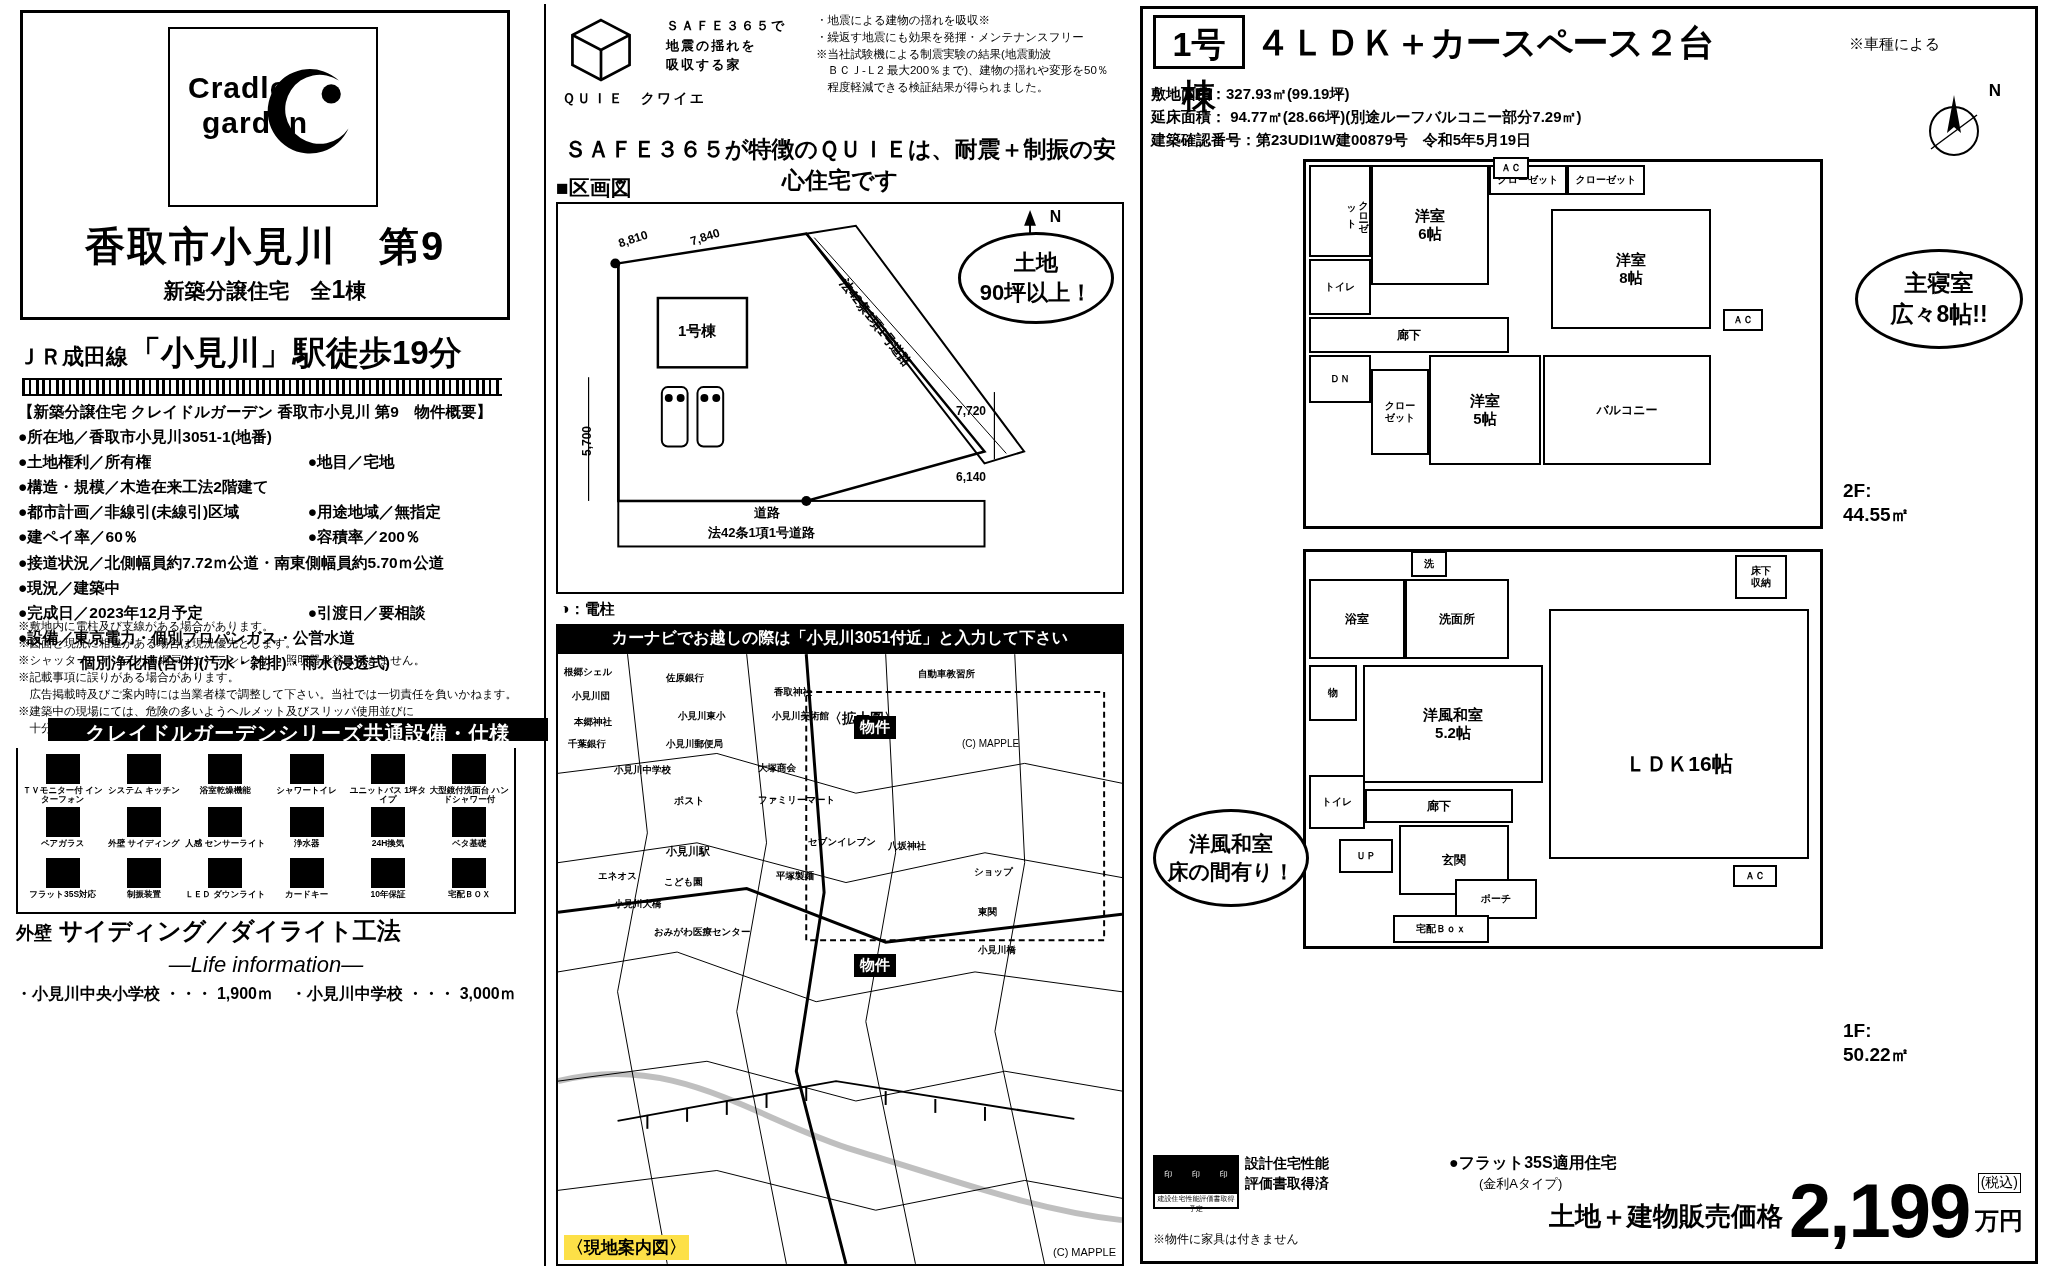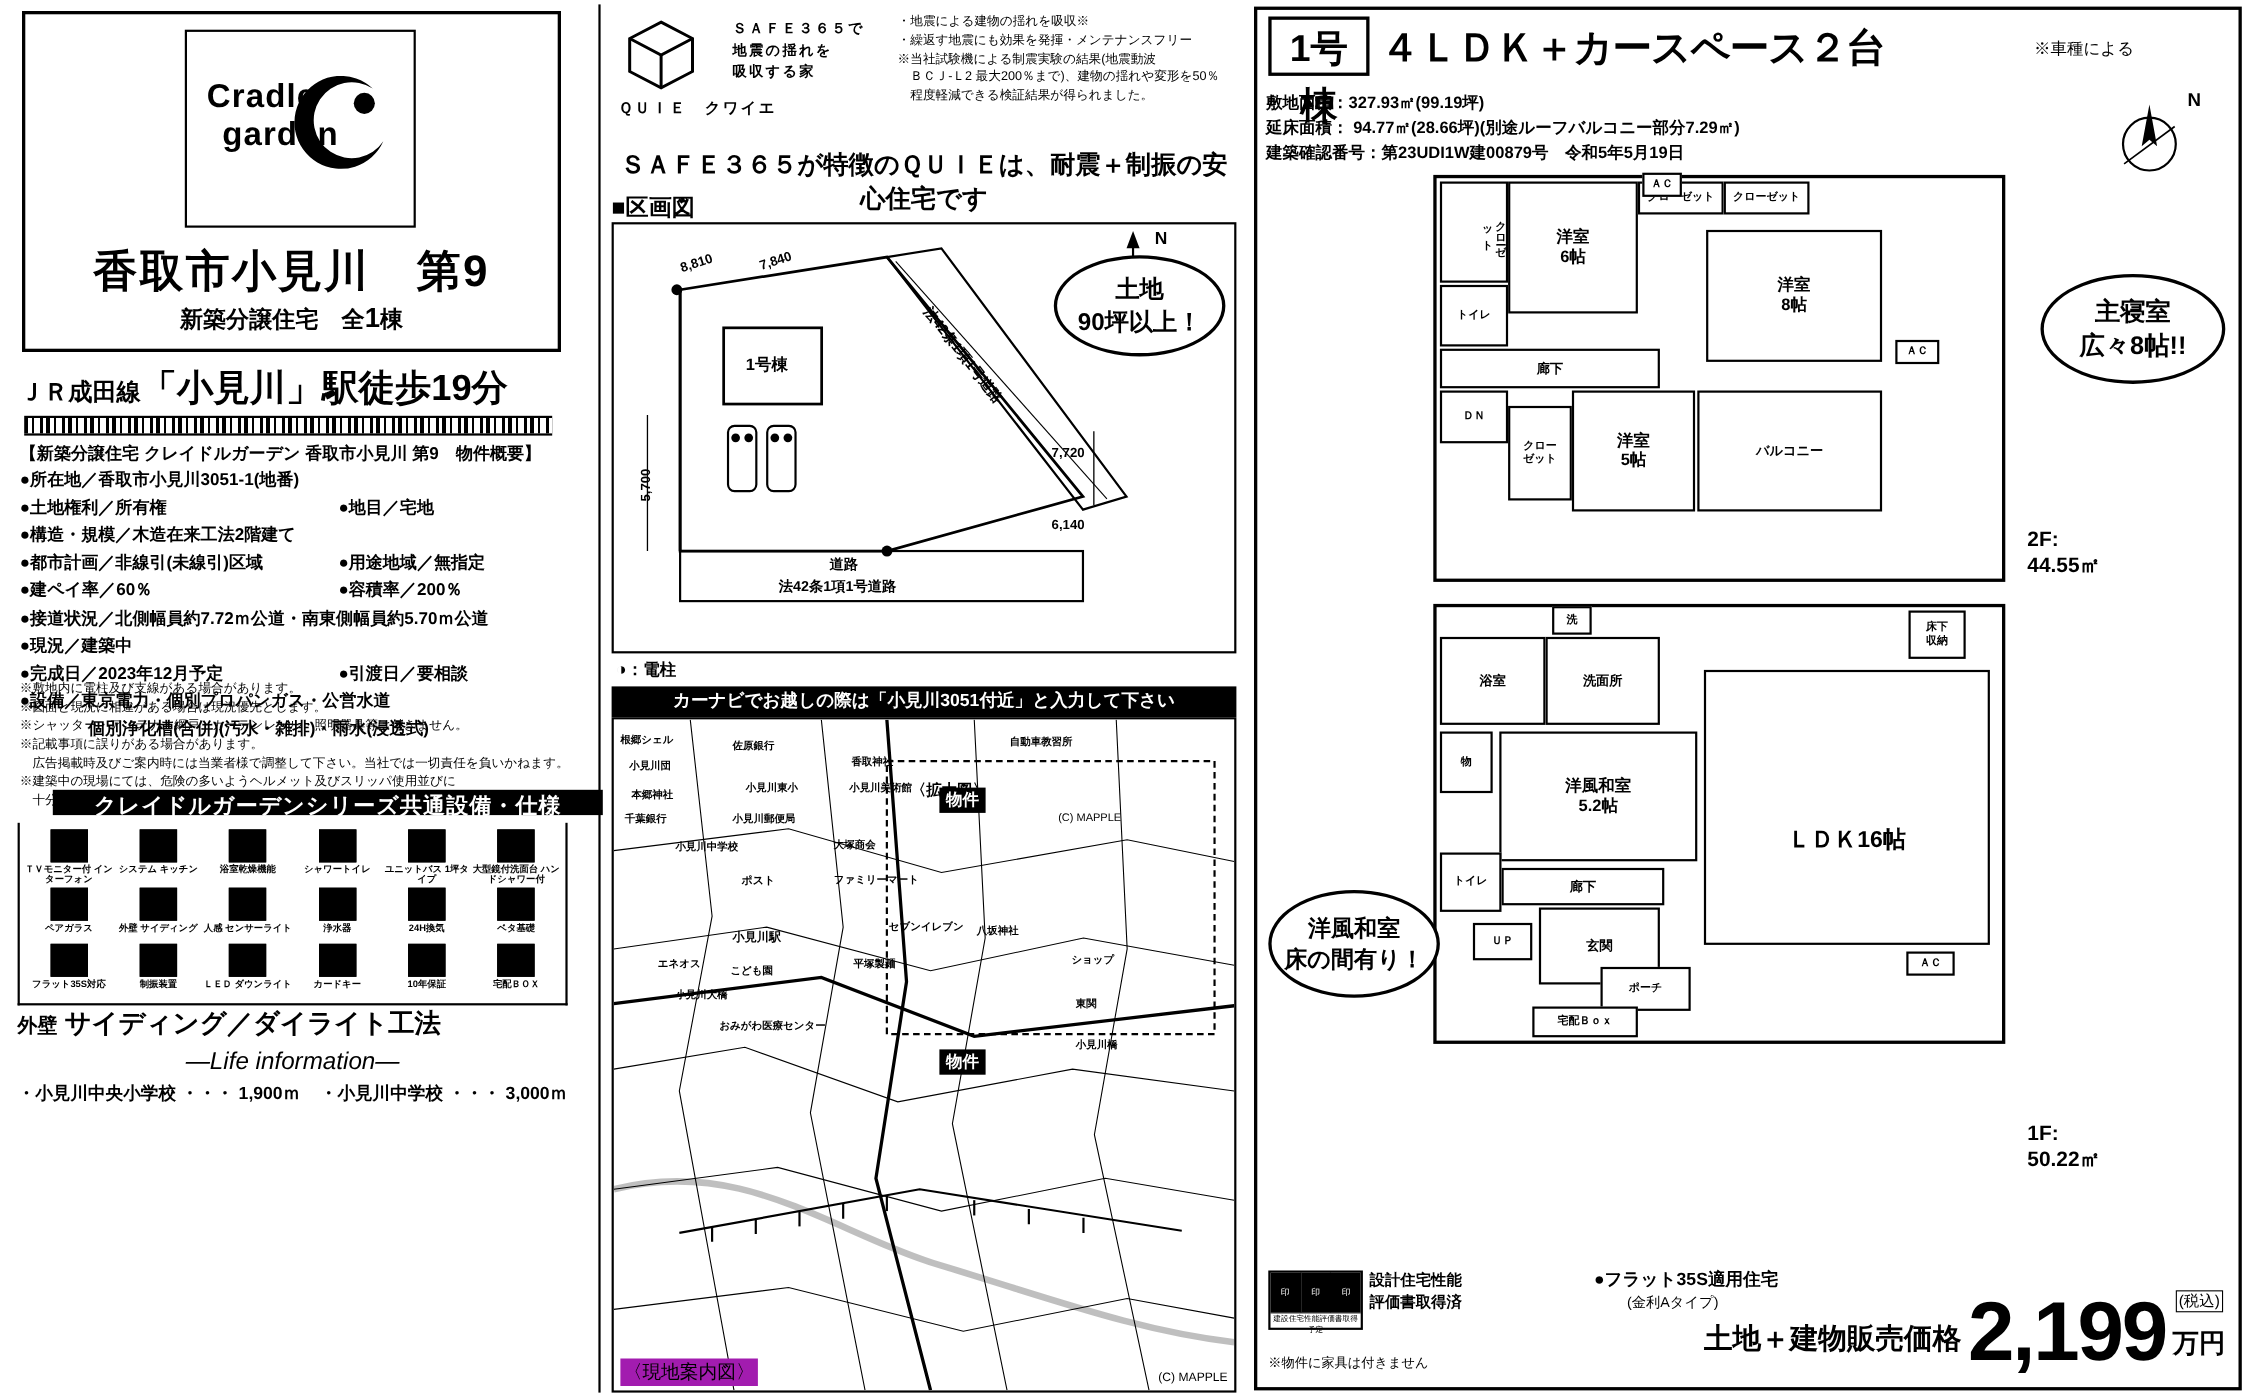--- a/index.html
+++ b/index.html
@@ -63,21 +63,21 @@
   #quie-safe { position:absolute; left:110px; top:6px; font-size:13px; font-weight:bold; letter-spacing:2px; line-height:1.5; }
   #quie-bullets { position:absolute; left:260px; top:2px; font-size:11.5px; line-height:1.46; }
   #quie-tag { position:absolute; left:0; top:128px; width:568px; text-align:center; font-size:23px; font-weight:bold; }
 
   #kukaku-head { position:absolute; left:0; top:168px; font-size:21px; font-weight:bold; }
   #kukaku-box { position:absolute; left:0; top:196px; width:568px; height:392px; border:2px solid #000; }
 
   #map-caption { position:absolute; left:0; top:592px; width:568px; height:28px; background:#000; color:#fff;
       font-size:16px; font-weight:bold; text-align:center; line-height:28px; }
   #map-box { position:absolute; left:0; top:620px; width:568px; height:640px; border:2px solid #000; overflow:hidden; background:#fff;text-align:center; }
-  #map-title { position:absolute; left:6px; bottom:4px; font-size:17px; font-weight:normal; background:#a21caf; padding:1px 3px; }
+  #map-title { position:absolute; left:6px; bottom:4px; font-size:17px; font-weight:bold; background:#fde047; padding:1px 3px; }
   #map-credit1 { position:absolute; right:6px; bottom:6px; font-size:11px; }
 
   .balloon { position:absolute; border:3px solid #000; border-radius:50%; background:#fff;
      display:flex; align-items:center; justify-content:center; text-align:center; font-weight:bold; }
 
   .bukken { position:absolute; background:#000; color:#fff; font-size:15px; font-weight:bold; padding:2px 6px; }
 
   
   #right-col { position:absolute; left:1140px; top:6px; width:898px; height:1258px; border:3px solid #000; }
   #r-head { position:absolute; left:6px; top:4px; width:880px; height:62px; }

